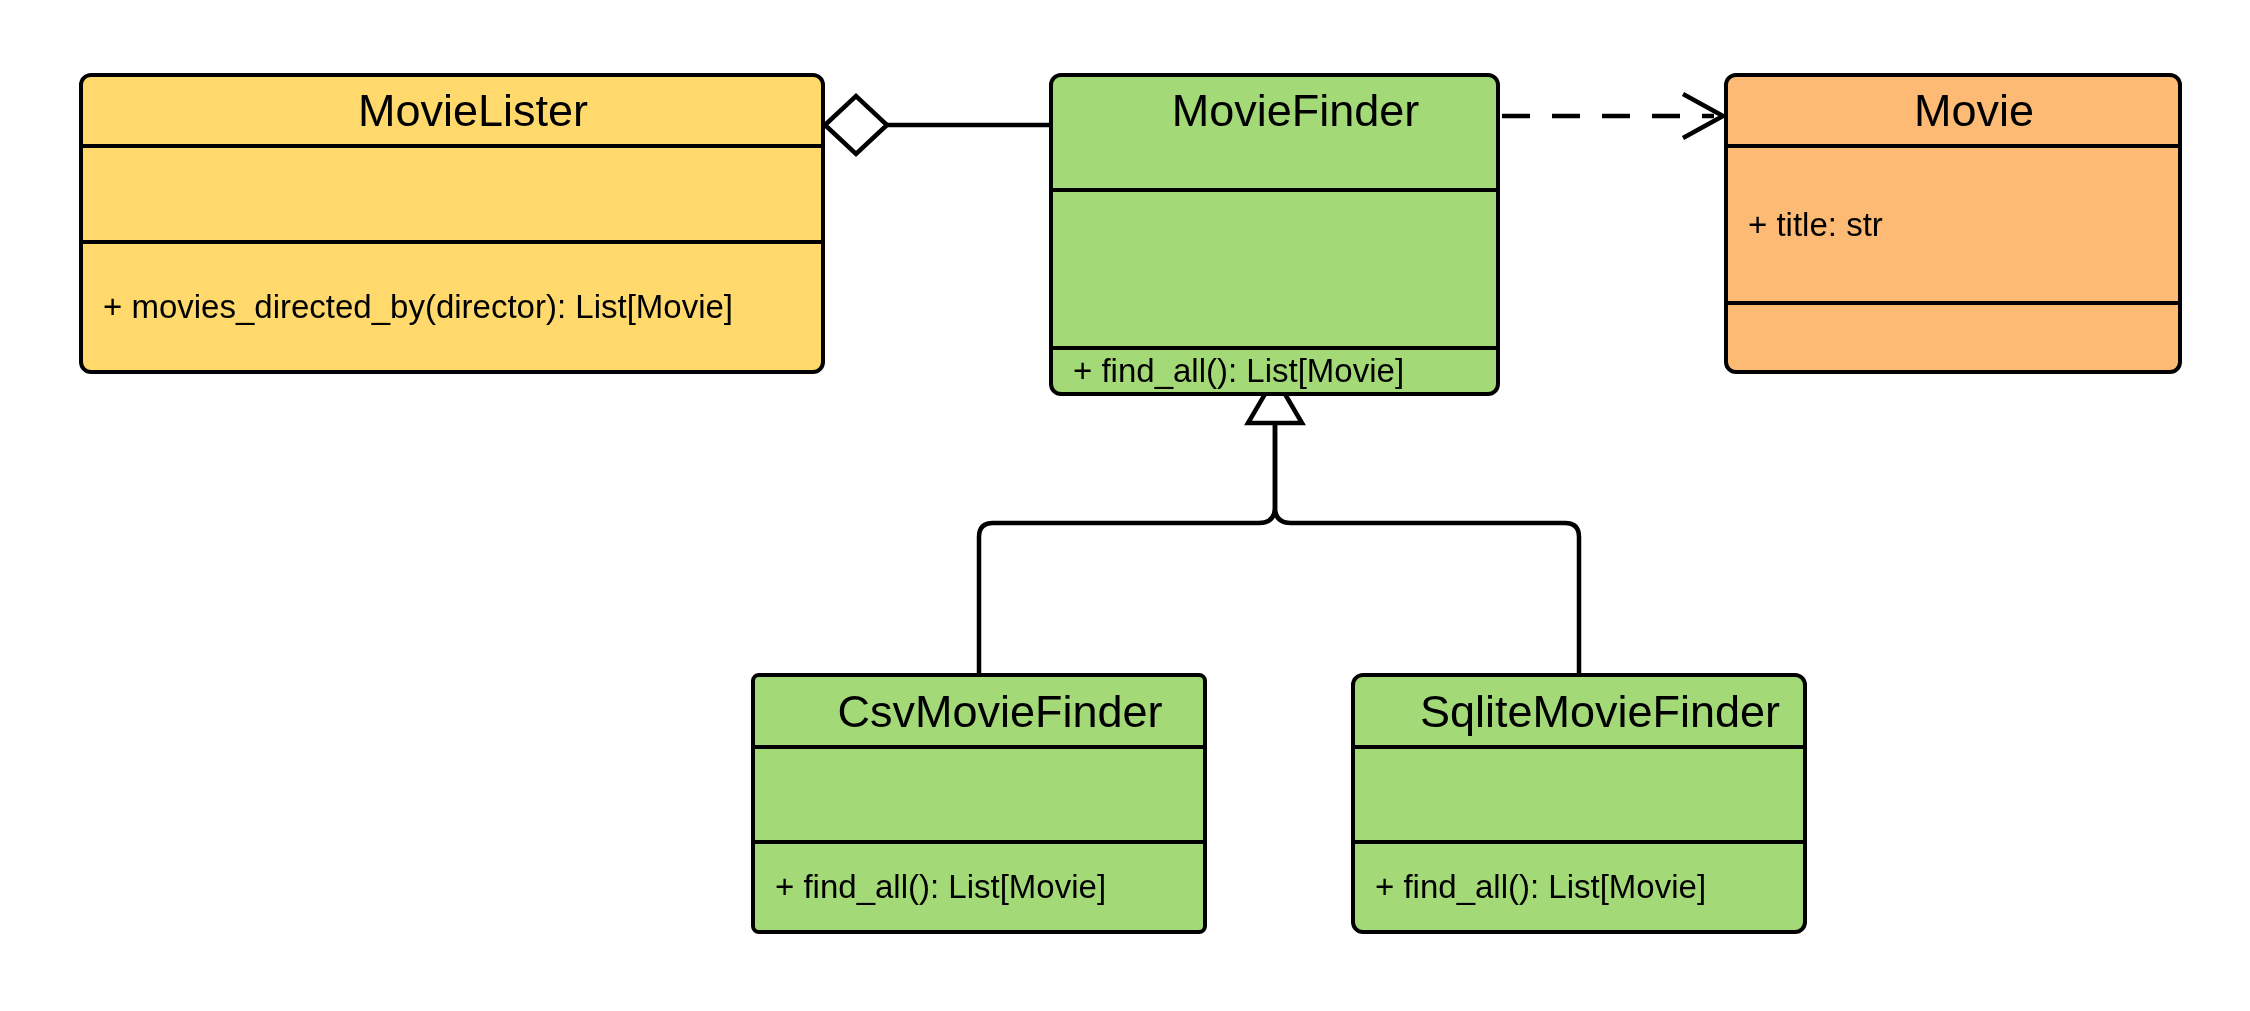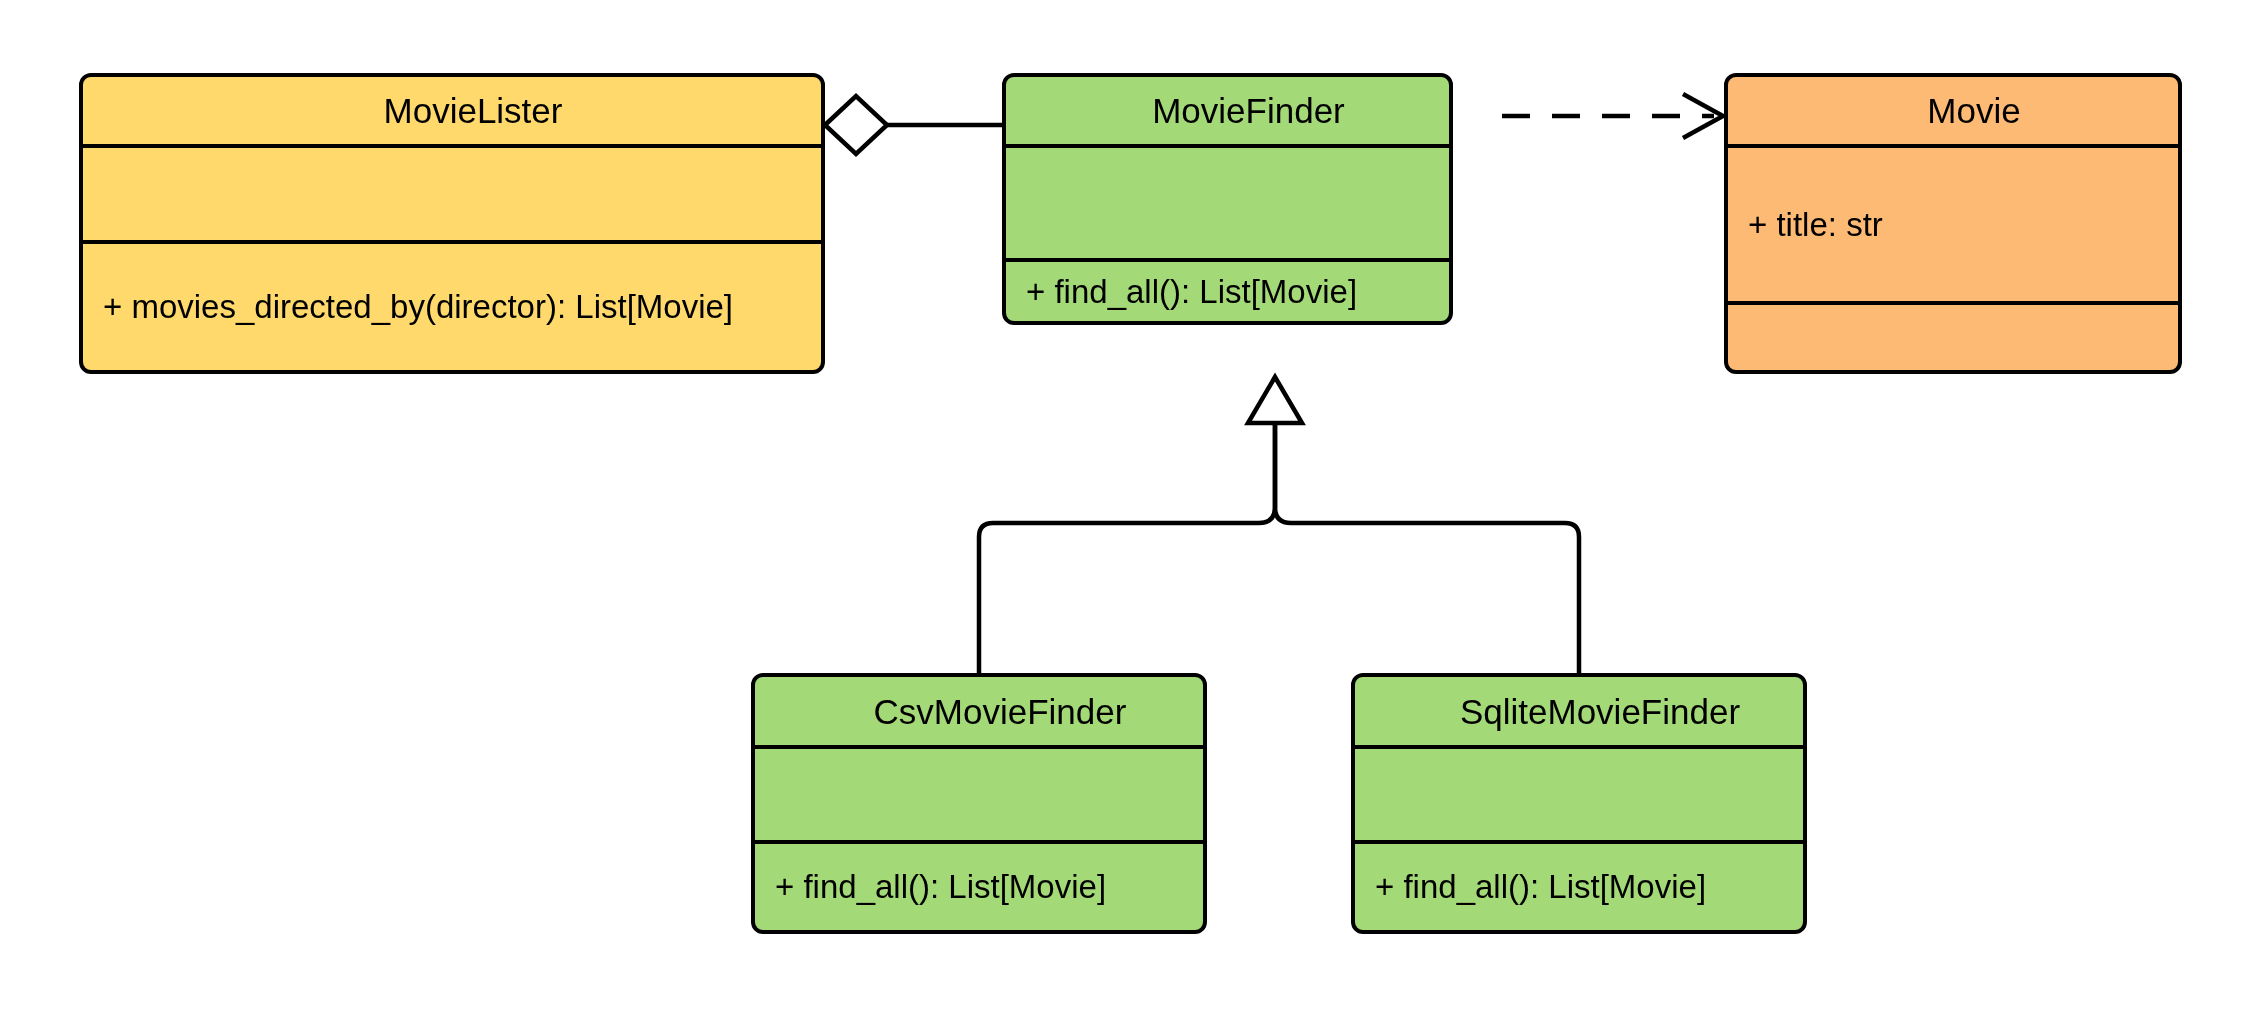--- a/index.html
+++ b/index.html
@@ -53,21 +53,21 @@
     flex-direction: column;
   }
   .fill-yellow { background: #FFD96B; }
   .fill-green  { background: #A3D977; }
   .fill-blue   { background: #fdba74; }
   .title-compartment {
     flex: 0 0 auto;
     display: flex;
     align-items: center;
     justify-content: center;
-    font-size: 35px;
+    font-size: 45px;
     line-height: 1;
     white-space: nowrap;
     margin-left: 42px;
   }
   .compartment {
     box-sizing: border-box;
     border-top: 4px solid #000000;
     flex: 0 0 auto;
     display: flex;
     flex-direction: column;
@@ -81,30 +81,30 @@
     font-size: 33px;
     line-height: 40px;
     white-space: nowrap;
   }
   
   #class-movielister { left: 79px;  top: 73px;  width: 746px; height: 301px; }
   #class-movielister .title-compartment { height: 67px; }
   #class-movielister .attrs-compartment { height: 96px; }
   #class-movielister .member { line-height: 46px; }
 
-  #class-moviefinder { left: 1002px; top: 73px; width: 451px; height: 252px; }
+  #class-moviefinder { left: 1049px; top: 73px; width: 451px; height: 323px; gap: 44px; }
   #class-moviefinder .title-compartment { height: 67px; }
   #class-moviefinder .attrs-compartment { height: 114px; }
 
   #class-movie { left: 1724px; top: 73px; width: 458px; height: 301px; }
   #class-movie .title-compartment { height: 67px; }
   #class-movie .attrs-compartment { height: 157px; gap: 36px; }
   #class-movie .member { line-height: 39px; }
 
-  #class-csvmoviefinder { left: 751px; top: 673px; width: 456px; height: 261px; }
+  #class-csvmoviefinder { left: 751px; top: 673px; width: 456px; height: 261px; border-radius: 8px; }
   #class-csvmoviefinder .title-compartment { height: 68px; }
   #class-csvmoviefinder .attrs-compartment { height: 95px; }
 
   #class-sqlitemoviefinder { left: 1351px; top: 673px; width: 456px; height: 261px; }
   #class-sqlitemoviefinder .title-compartment { height: 68px; }
   #class-sqlitemoviefinder .attrs-compartment { height: 95px; }
 </style>
 </head>
 <body>
 

